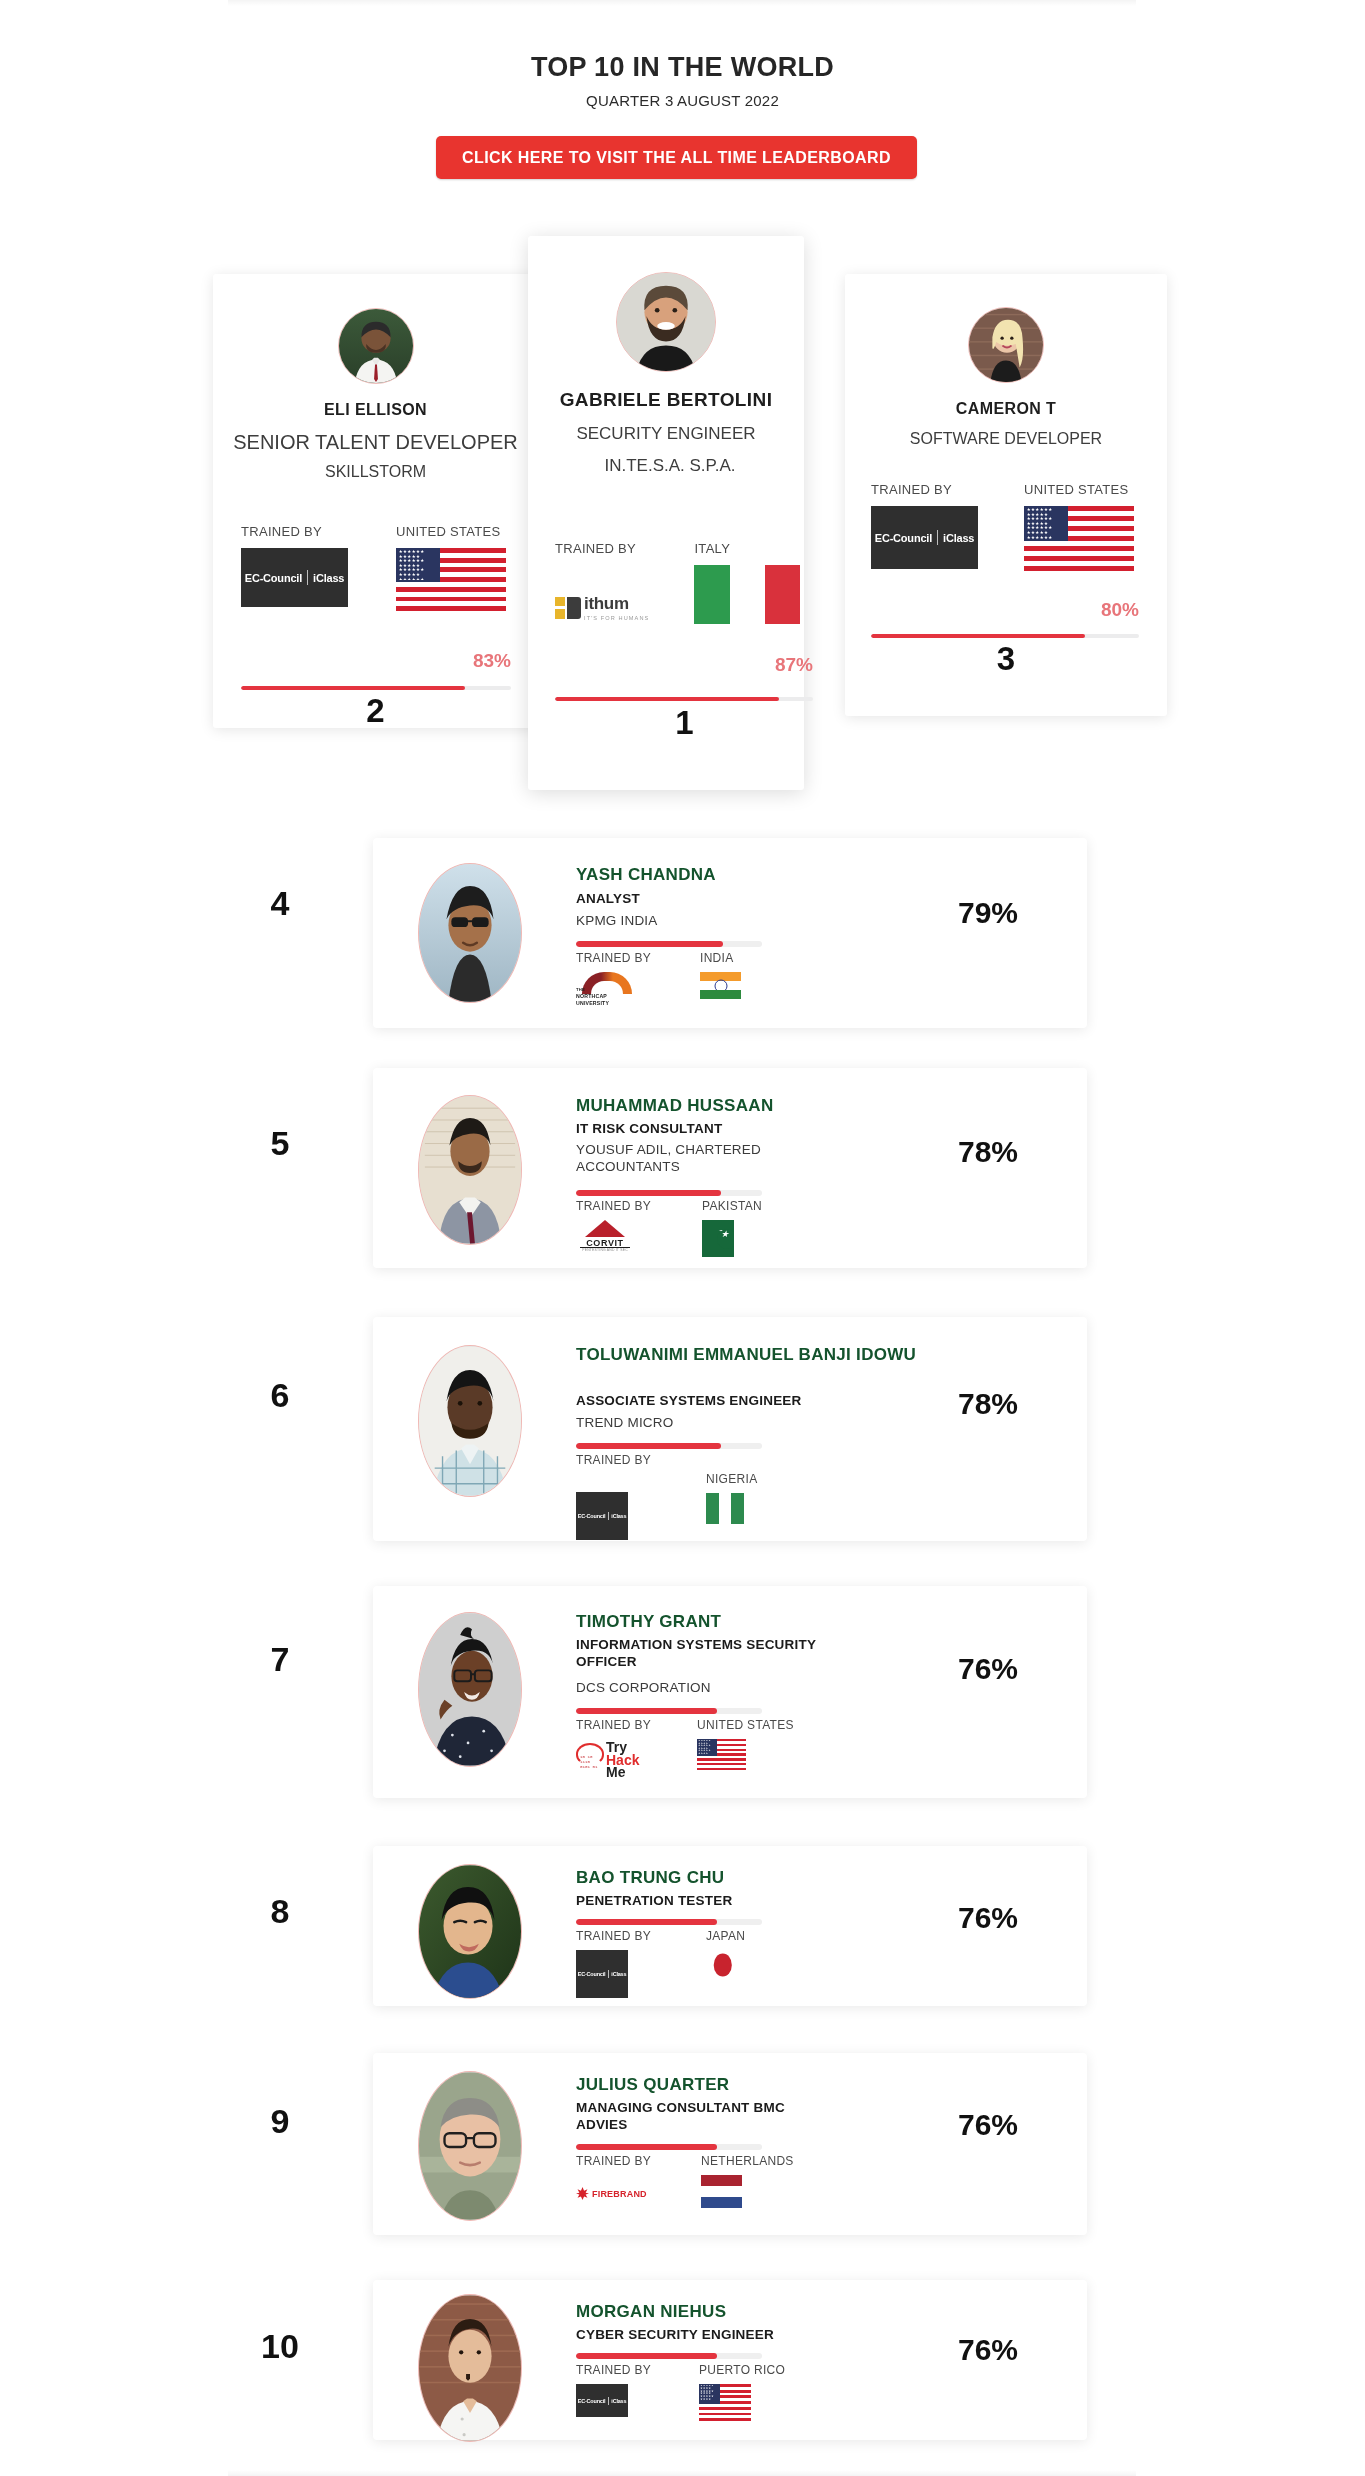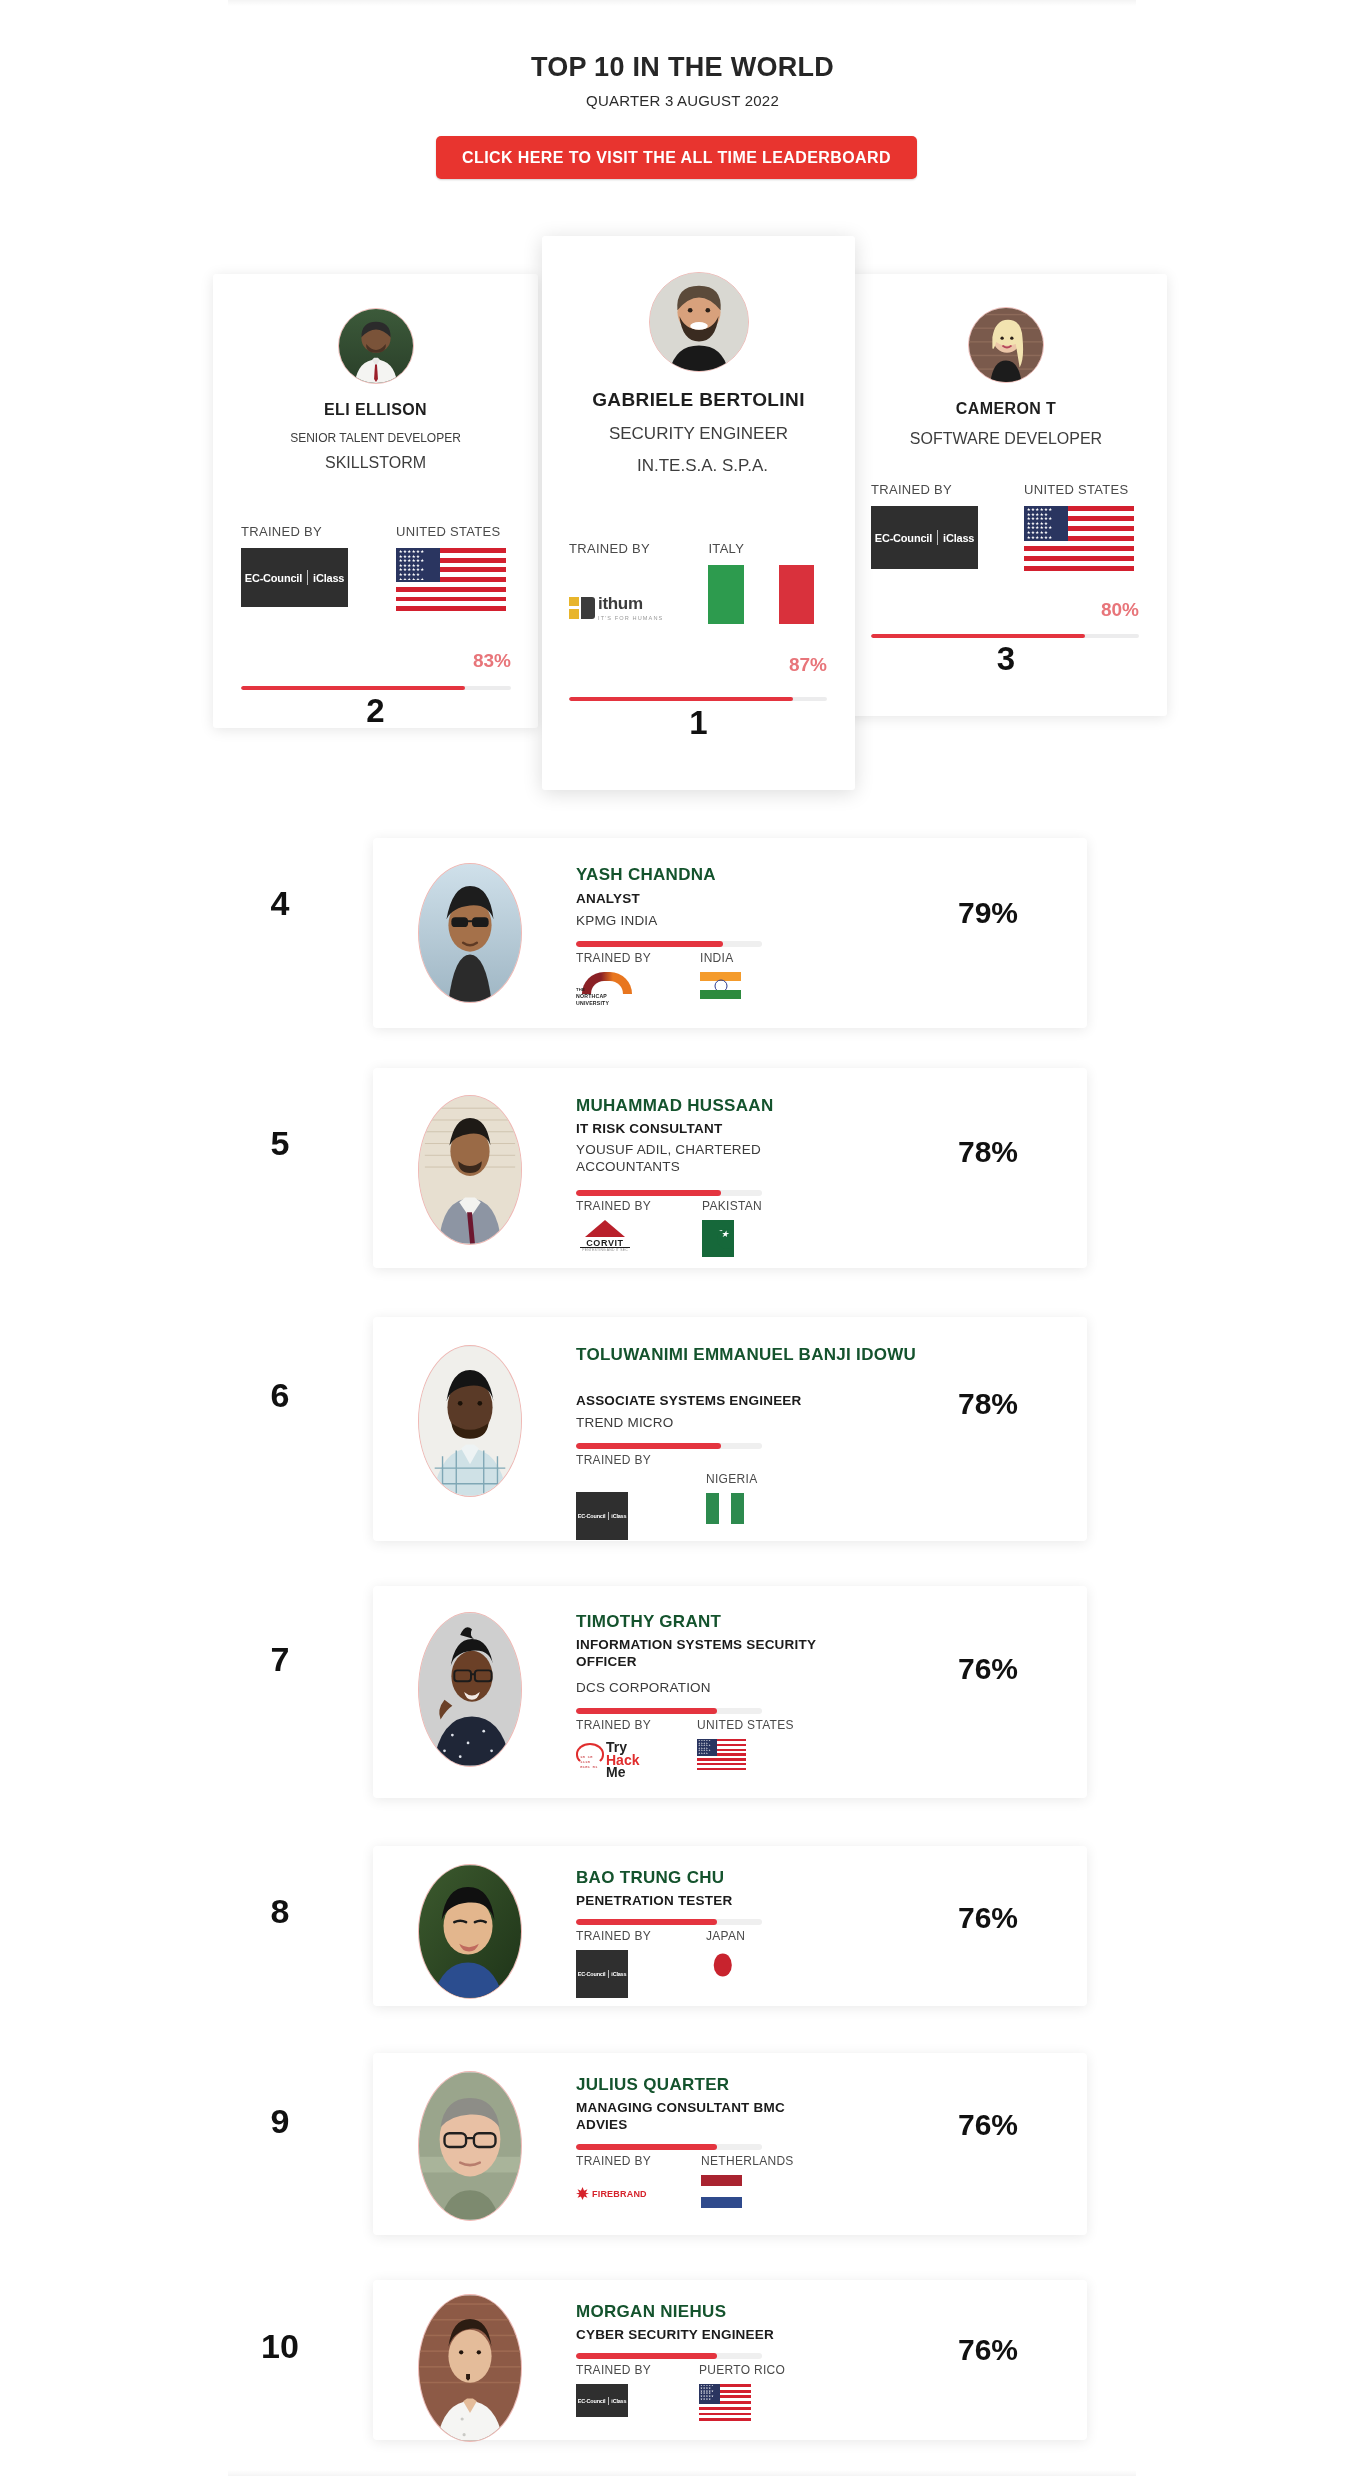--- a/index.html
+++ b/index.html
@@ -41,21 +41,21 @@
     box-shadow:0 1px 2px rgba(0,0,0,.18);
   }
 
   
   .podium{ position:absolute; left:0; top:0; width:1365px; height:800px; }
   .pcard{
     position:absolute; background:#ffffff; border-radius:3px;
     box-shadow:0 2px 14px rgba(0,0,0,0.10);
   }
   .pcard.second{ left:213px; top:274px; width:325px; height:454px; }
-  .pcard.first { left:528px; top:236px; width:313px; height:554px; z-index:5; box-shadow:0 3px 20px rgba(0,0,0,0.14);margin-left:14px; }
+  .pcard.first { left:528px; top:236px; width:276px; height:554px; z-index:5; box-shadow:0 3px 20px rgba(0,0,0,0.14); }
   .pcard.third { left:845px; top:274px; width:322px; height:442px; }
 
   .pavatar{
     border-radius:50%; overflow:hidden; border:1px solid #f0bcb8;
     margin:0 auto; background:#ddd; position:relative;
   }
   .pc-name{ text-align:center; font-weight:bold; letter-spacing:.4px; color:#1e1e1e; }
   .pc-role{ text-align:center; color:#3d3d3d; }
   .pc-org { text-align:center; color:#3d3d3d; }
 
@@ -207,21 +207,21 @@
           <rect width="76" height="76" fill="url(#g2)"></rect>
           <circle cx="38" cy="30" r="15" fill="#7a5339"></circle>
           <path d="M23 29 q15 -16 30 0 q0 -16 -15 -16 q-15 0 -15 16z" fill="#2b2b2b"></path>
           <path d="M28 36 q10 12 20 0 q1 9 -10 9 q-11 0 -10 -9z" fill="#4a3224"></path>
           <path d="M16 76 q4 -24 22 -24 q18 0 22 24z" fill="#f4f4f2"></path>
           <path d="M34 52 l4 7 l4 -7 l-2 -2 h-4z" fill="#e8e8e6"></path>
           <path d="M37 57 l2 0 l1 15 l-2 3 l-2 -3z" fill="#9b1f2a"></path>
         </svg>
       </div>
       <div class="pc-name" style="margin-top:17px;font-size:16px;">ELI ELLISON</div>
-      <div class="pc-role" style="margin-top:12px;font-size:12px;">SENIOR TALENT DEVELOPER</div>
+      <div class="pc-role" style="margin-top:12px;font-size:20px;">SENIOR TALENT DEVELOPER</div>
       <div class="pc-org" style="margin-top:9px;font-size:16px;">SKILLSTORM</div>
 
       <div class="meta-row" style="left:28px; top:250px; gap:48px;">
         <div class="meta-col">
           <div class="meta-label">TRAINED BY</div>
           <div class="logo-ec" style="width:107px;height:59px;font-size:11px;">
             <span>EC-Council</span>
             <span class="bar" style="height:15px;"></span>
             <span>iClass</span>
           </div>

